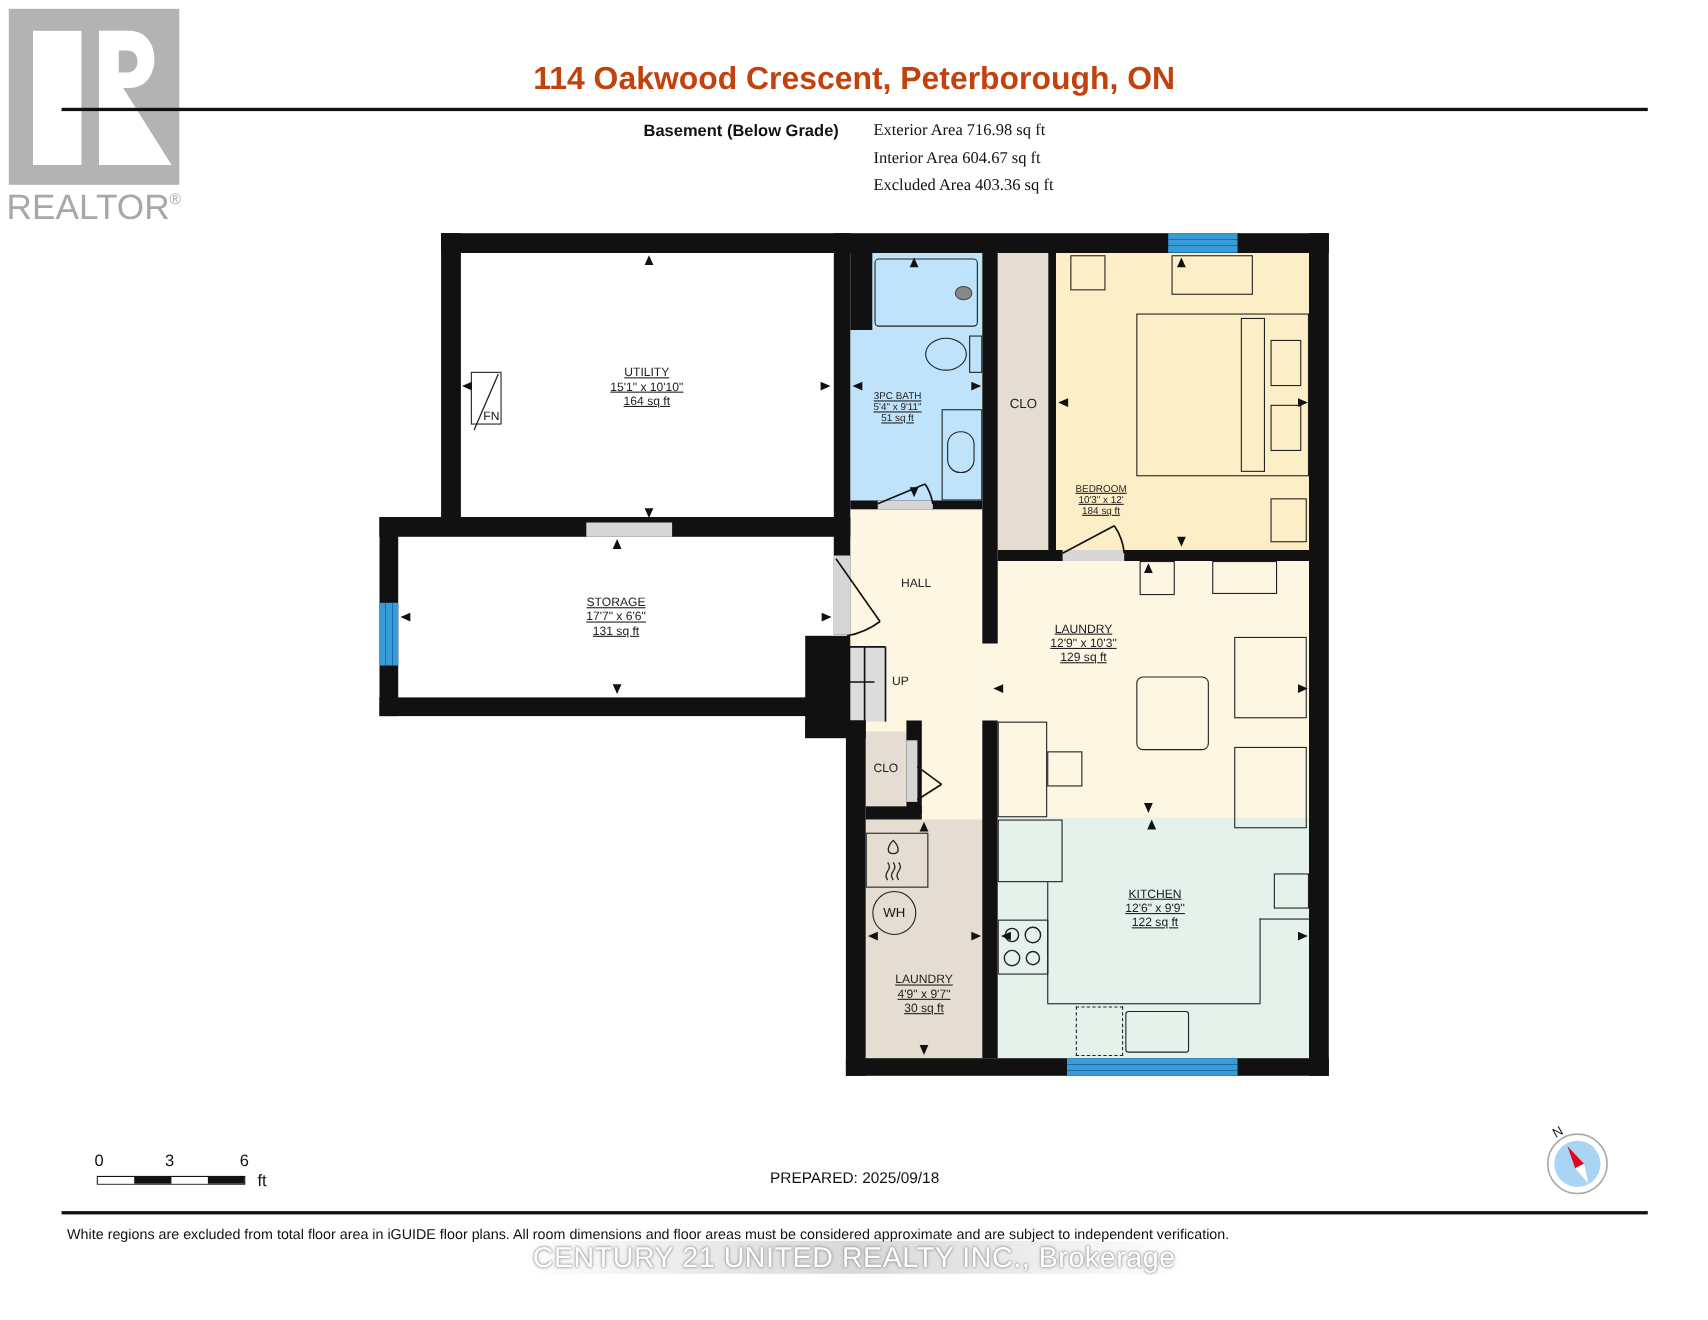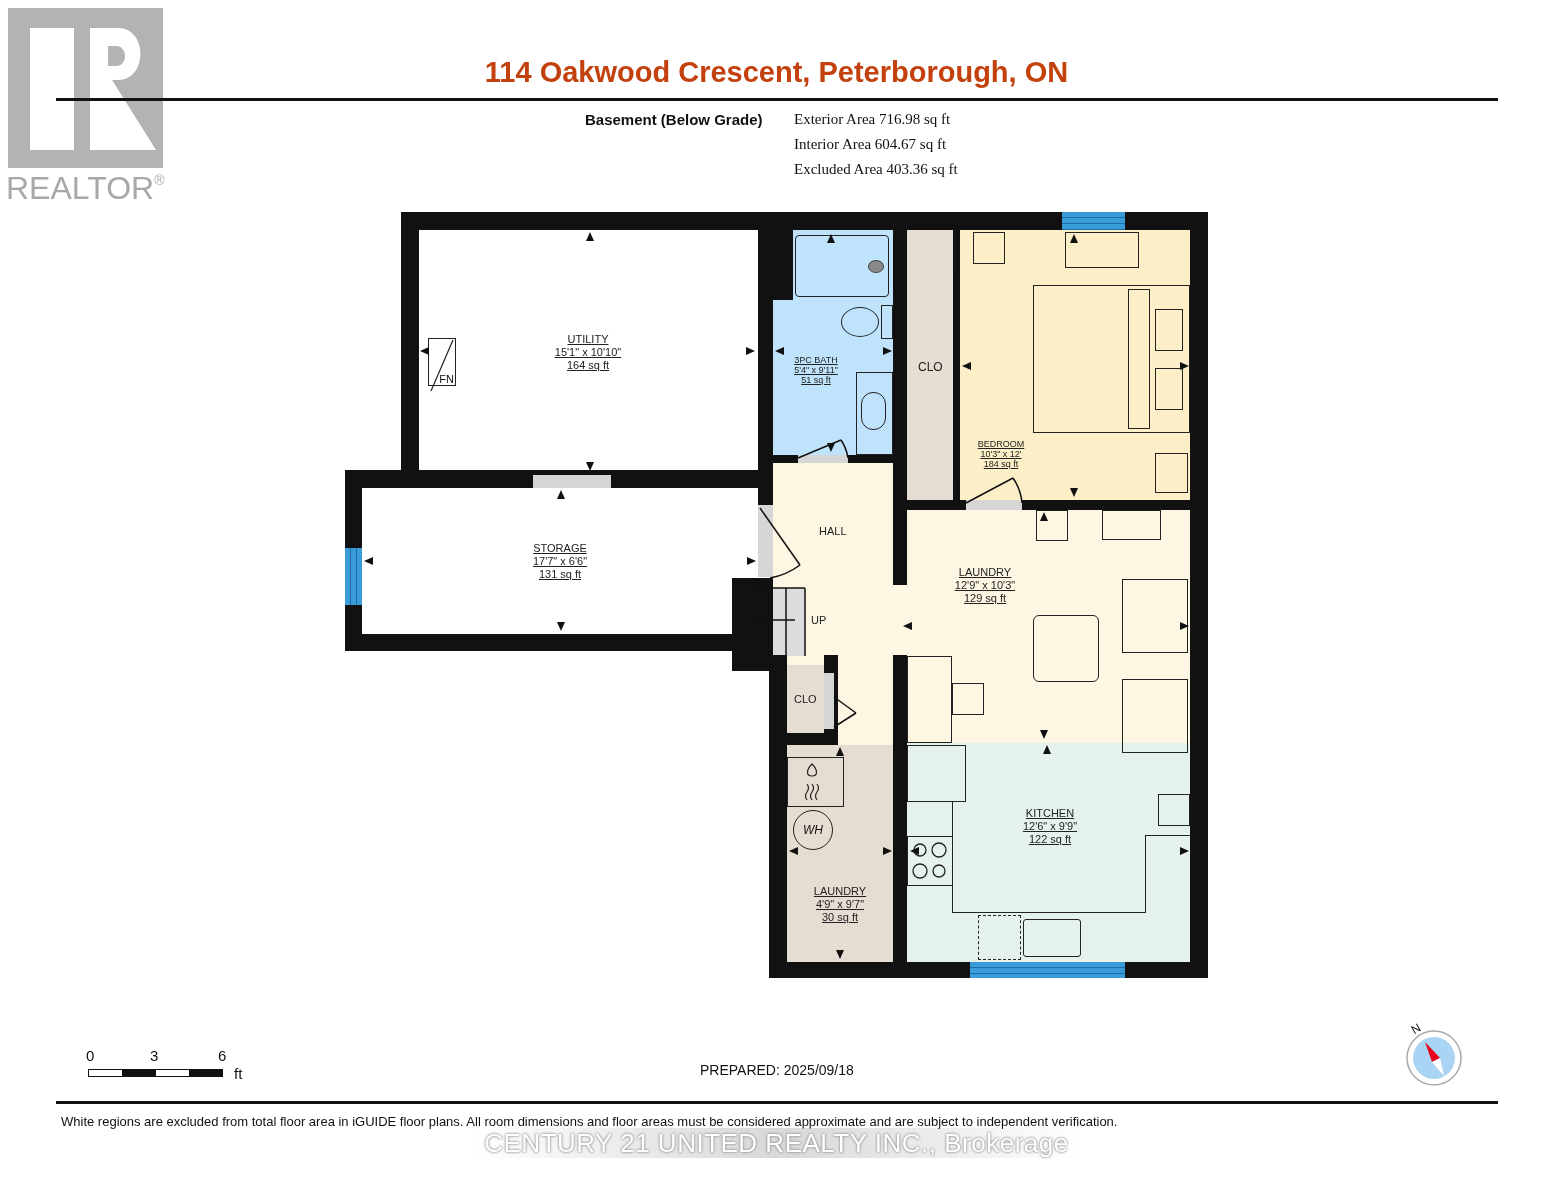--- a/index.html
+++ b/index.html
@@ -175,21 +175,21 @@
   <div class="fx" style="left:787px;top:757px;width:57px;height:50px;">
     <svg width="54" height="47">
         <g fill="none" stroke="#222" stroke-width="1.2">
           <path d="M24 6 C18 12 18 18 24 18 C30 18 30 12 24 6Z"></path>
           <path d="M19 26 q3 4 0 8 q-3 4 0 8"></path>
           <path d="M24 26 q3 4 0 8 q-3 4 0 8"></path>
           <path d="M29 26 q3 4 0 8 q-3 4 0 8"></path>
         </g>
       </svg>
   </div>
-  <div class="abs" style="left:793px;top:810px;width:38px;height:38px;border:1.5px solid #222;border-radius:50%;text-align:center;line-height:38px;font-size:12px;font-style:italic;">WH</div>
+  <div class="abs" style="left:793px;top:810px;width:38px;height:38px;border:1.5px solid #222;border-radius:50%;text-align:center;line-height:38px;font-size:12px;">WH</div>
 
   <div class="arrow au" style="left:586px;top:232px"></div>
   <div class="arrow ad" style="left:586px;top:462px"></div>
   <div class="arrow al" style="left:420px;top:347px"></div>
   <div class="arrow ar" style="left:746px;top:347px"></div>
   <div class="arrow au" style="left:557px;top:490px"></div>
   <div class="arrow ad" style="left:557px;top:622px"></div>
   <div class="arrow al" style="left:364px;top:557px"></div>
   <div class="arrow ar" style="left:747px;top:557px"></div>
   <div class="arrow au" style="left:827px;top:234px"></div>

